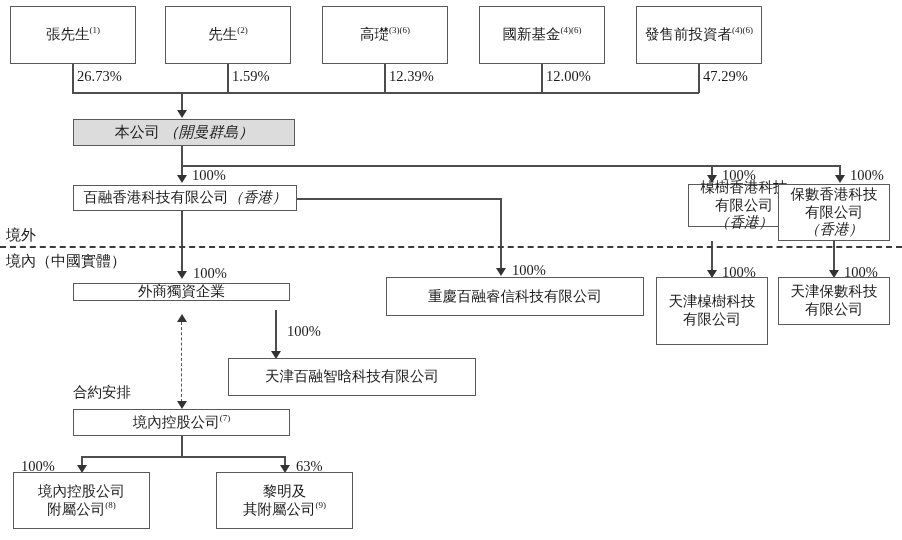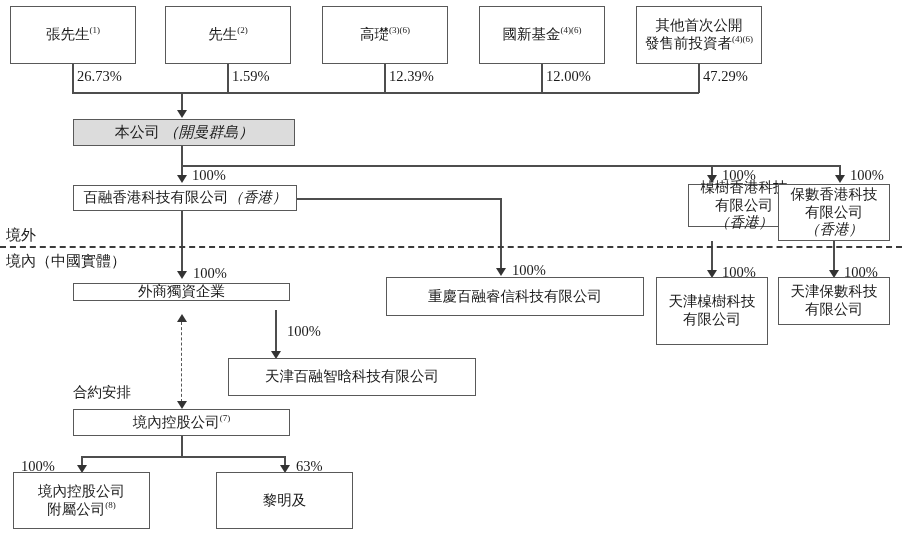--- a/index.html
+++ b/index.html
@@ -103,21 +103,20 @@
   </div>
 
   <div class="box" style="left:479px;top:6px;width:126px;height:58px;">
     <span class="lines">
       <span class="ln"><span>國新基金</span><sup>(4)(6)</sup></span>
     </span>
   </div>
 
   <div class="box" style="left:636px;top:6px;width:126px;height:58px;">
     <span class="lines">
-      <span class="ln">其他首次公開</span>
       <span class="ln"><span>發售前投資者</span><sup>(4)(6)</sup></span>
     </span>
   </div>
 
   <div class="ln-v" style="left:72px;top:64px;height:29px;"></div>
   <div class="ln-v" style="left:227px;top:64px;height:29px;"></div>
   <div class="ln-v" style="left:384px;top:64px;height:29px;"></div>
   <div class="ln-v" style="left:541px;top:64px;height:29px;"></div>
   <div class="ln-v" style="left:698px;top:64px;height:29px;"></div>
 
@@ -257,16 +256,17 @@
   <div class="box" style="left:13px;top:472px;width:137px;height:57px;">
     <span class="lines">
       <span class="ln">境內控股公司</span>
       <span class="ln"><span>附屬公司</span><sup>(8)</sup></span>
     </span>
   </div>
 
   <div class="box" style="left:216px;top:472px;width:137px;height:57px;">
     <span class="lines">
       <span class="ln">黎明及</span>
+      <span class="ln"><span>其附屬公司</span><sup>(9)</sup></span>
     </span>
   </div>
 
 </div>
 
 </body></html>

